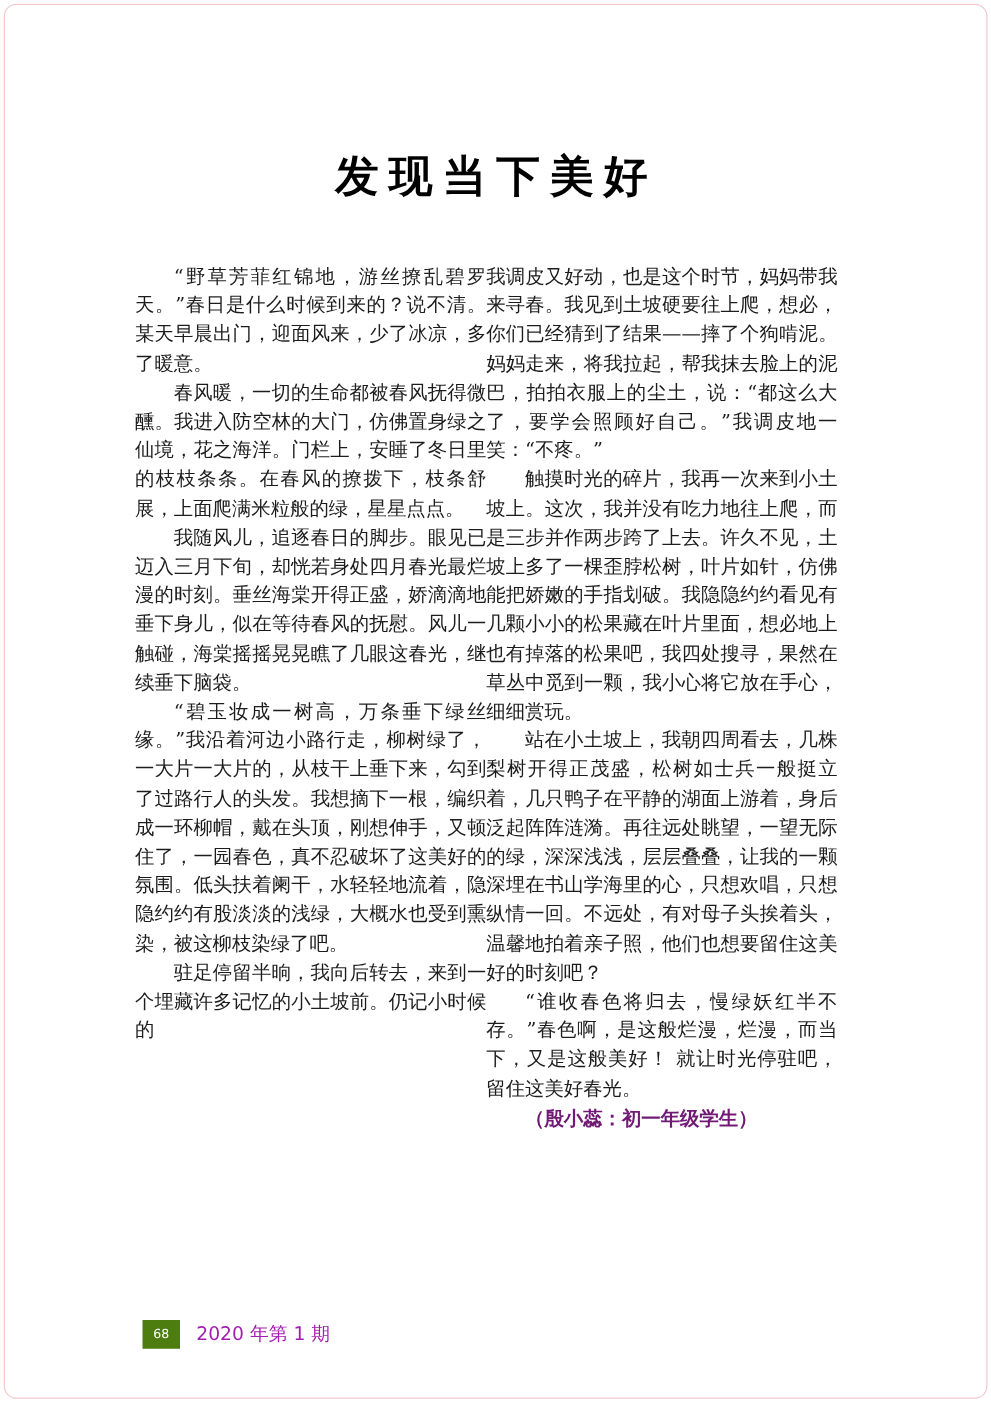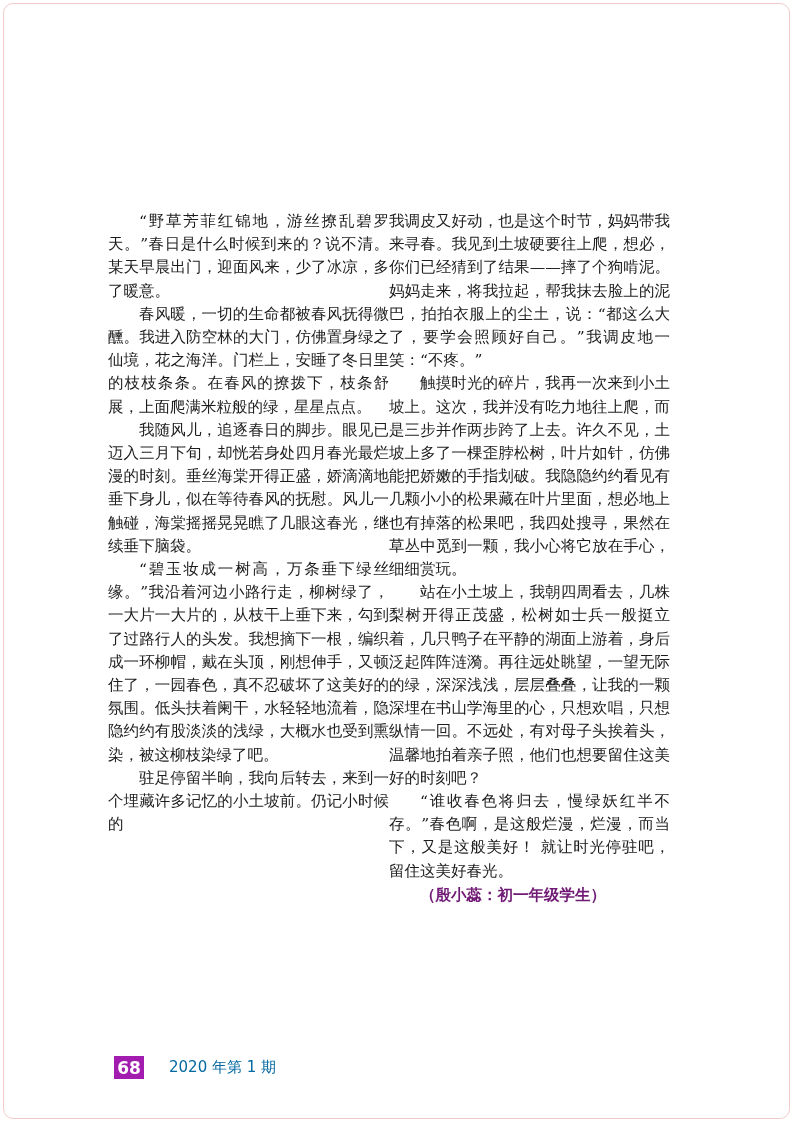--- a/index.html
+++ b/index.html
@@ -85,37 +85,38 @@
     display: flex;
     align-items: center;
     font-family: "DejaVu Sans", "Liberation Sans", sans-serif;
   }
   .pagenum {
     display: inline-flex;
     align-items: center;
     justify-content: center;
     width: 30px;
     height: 23px;
-    background: #a21caf;
+    background: #4d7c0f;
     color: #ffffff;
-    font-size: 17px;
-    font-weight: bold;
+    font-size: 10px;
+    font-weight: normal;
   }
   .issue {
-    margin-left: 25px;
+    margin-left: 13px;
     font-size: 15px;
-    color: #0369a1;
+    color: #a21caf;
   }
 </style>
 </head>
 <body>
 
 <div class="page">
   <div class="frame"></div>
 
+  <h1 class="title">发现当下美好</h1>
 
 
   <div class="cols">
     <div class="col">
       <p class="para">“野草芳菲红锦地，游丝撩乱碧罗天。”春日是什么时候到来的？说不清。某天早晨出门，迎面风来，少了冰凉，多了暖意。</p>
       <p class="para">春风暖，一切的生命都被春风抚得微醺。我进入防空林的大门，仿佛置身绿之仙境，花之海洋。门栏上，安睡了冬日里的枝枝条条。在春风的撩拨下，枝条舒展，上面爬满米粒般的绿，星星点点。</p>
       <p class="para">我随风儿，追逐春日的脚步。眼见已迈入三月下旬，却恍若身处四月春光最烂漫的时刻。垂丝海棠开得正盛，娇滴滴地垂下身儿，似在等待春风的抚慰。风儿一触碰，海棠摇摇晃晃瞧了几眼这春光，继续垂下脑袋。</p>
       <p class="para">“碧玉妆成一树高，万条垂下绿丝缘。”我沿着河边小路行走，柳树绿了，一大片一大片的，从枝干上垂下来，勾到了过路行人的头发。我想摘下一根，编织成一环柳帽，戴在头顶，刚想伸手，又顿住了，一园春色，真不忍破坏了这美好的氛围。低头扶着阑干，水轻轻地流着，隐隐约约有股淡淡的浅绿，大概水也受到熏染，被这柳枝染绿了吧。</p>
       <p class="para">驻足停留半晌，我向后转去，来到一个埋藏许多记忆的小土坡前。仍记小时候的</p>
     </div>

